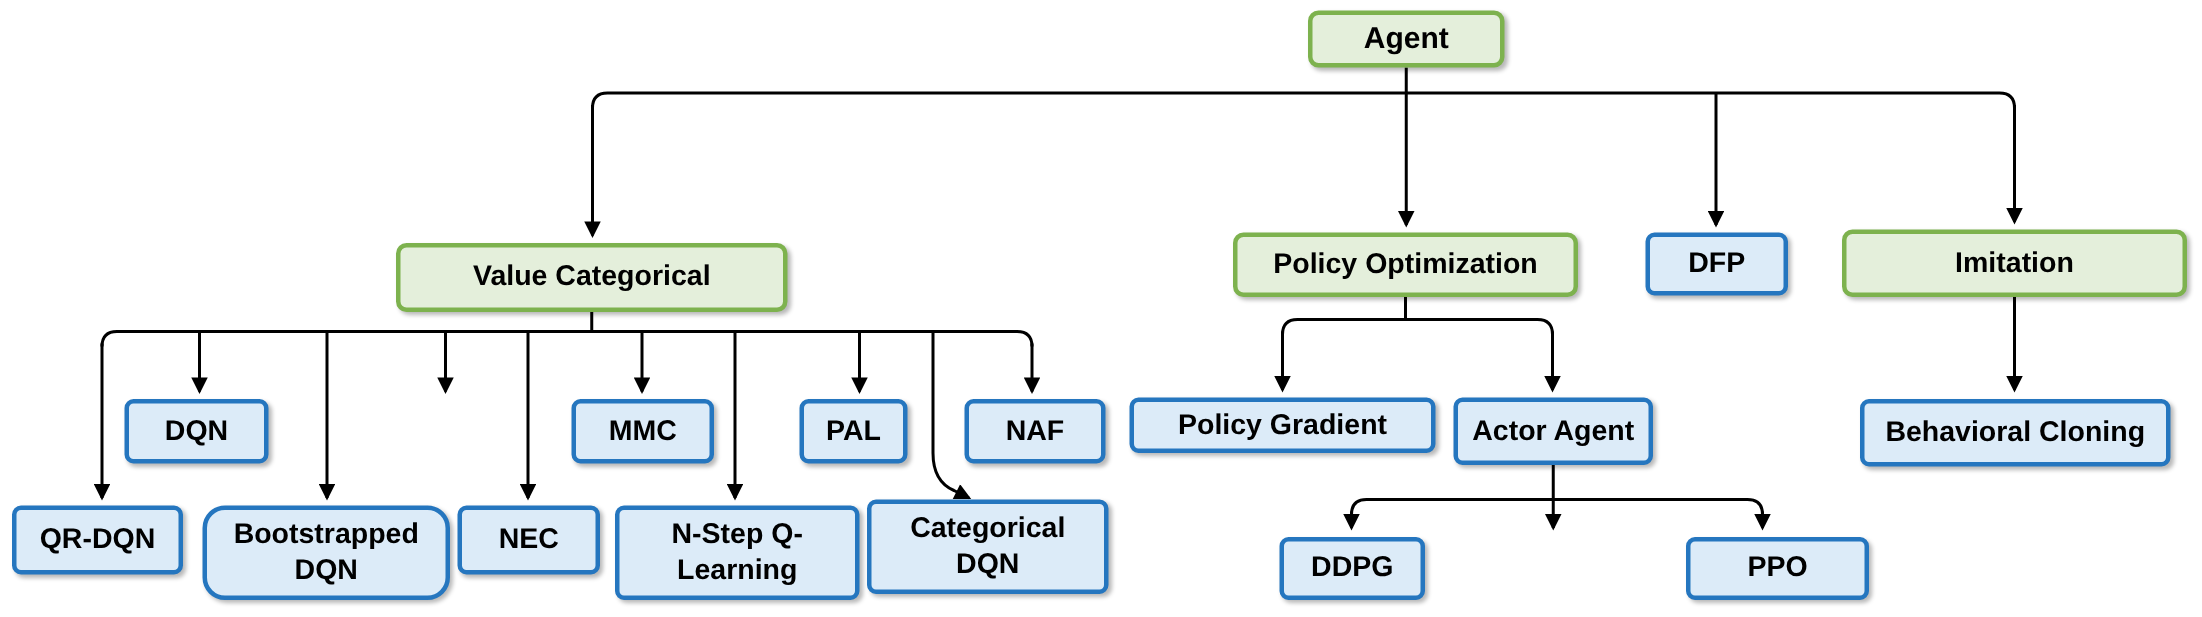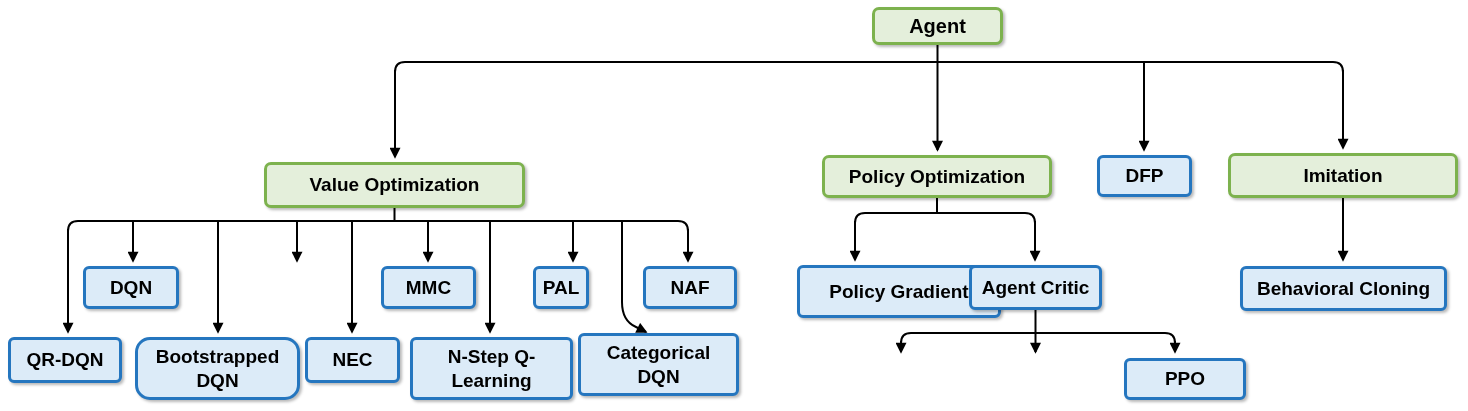--- a/index.html
+++ b/index.html
@@ -88,50 +88,51 @@
       <path d="M1175,341 V352" marker-end="url(#arrow)"></path>
     </g>
 
     <g>
       <path d="M1343,198 V260" marker-end="url(#arrow)"></path>
     </g>
   </svg>
 
   <div class="node cat" style="left:872px;top:7px;width:131px;height:38px;font-size:20px;">Agent</div>
 
-  <div class="node cat" style="left:264px;top:162px;width:261px;height:46px;">Value Optimization</div>
+  <div class="node cat" style="left:264px;top:162px;width:261px;height:46px;">Value Categorical</div>
 
   <div class="node cat" style="left:822px;top:155px;width:230px;height:43px;">Policy Optimization</div>
 
   <div class="node alg" style="left:1097px;top:155px;width:95px;height:42px;">DFP</div>
 
   <div class="node cat" style="left:1228px;top:153px;width:230px;height:45px;">Imitation</div>
 
   <div class="node alg" style="left:83px;top:266px;width:96px;height:43px;">DQN</div>
 
 
   <div class="node alg" style="left:381px;top:266px;width:95px;height:43px;">MMC</div>
 
-  <div class="node alg" style="left:533px;top:266px;width:56px;height:43px;">PAL</div>
+  <div class="node alg" style="left:533px;top:266px;width:72px;height:43px;">PAL</div>
 
   <div class="node alg" style="left:643px;top:266px;width:94px;height:43px;">NAF</div>
 
   <div class="node alg" style="left:8px;top:337px;width:114px;height:46px;">QR-DQN</div>
 
   <div class="node alg" style="left:135px;top:337px;width:165px;height:63px;border-radius:15px;">Bootstrapped DQN</div>
 
   <div class="node alg" style="left:410px;top:337px;width:163px;height:63px;">N-Step Q-Learning</div>
 
   <div class="node alg" style="left:305px;top:337px;width:95px;height:46px;">NEC</div>
 
   <div class="node alg" style="left:578px;top:333px;width:161px;height:63px;">Categorical DQN</div>
 
-  <div class="node alg" style="left:753px;top:265px;width:204px;height:53px;margin-left:44px;">Policy Gradient</div>
+  <div class="node alg" style="left:753px;top:265px;width:204px;height:37px;">Policy Gradient</div>
 
-  <div class="node alg" style="left:969px;top:265px;width:133px;height:45px;">Agent Critic</div>
+  <div class="node alg" style="left:969px;top:265px;width:133px;height:45px;">Actor Agent</div>
 
+  <div class="node alg" style="left:853px;top:358px;width:97px;height:42px;">DDPG</div>
 
 
   <div class="node alg" style="left:1124px;top:358px;width:122px;height:42px;">PPO</div>
 
   <div class="node alg" style="left:1240px;top:266px;width:207px;height:45px;">Behavioral Cloning</div>
 
 </div>
 
 </body></html>

